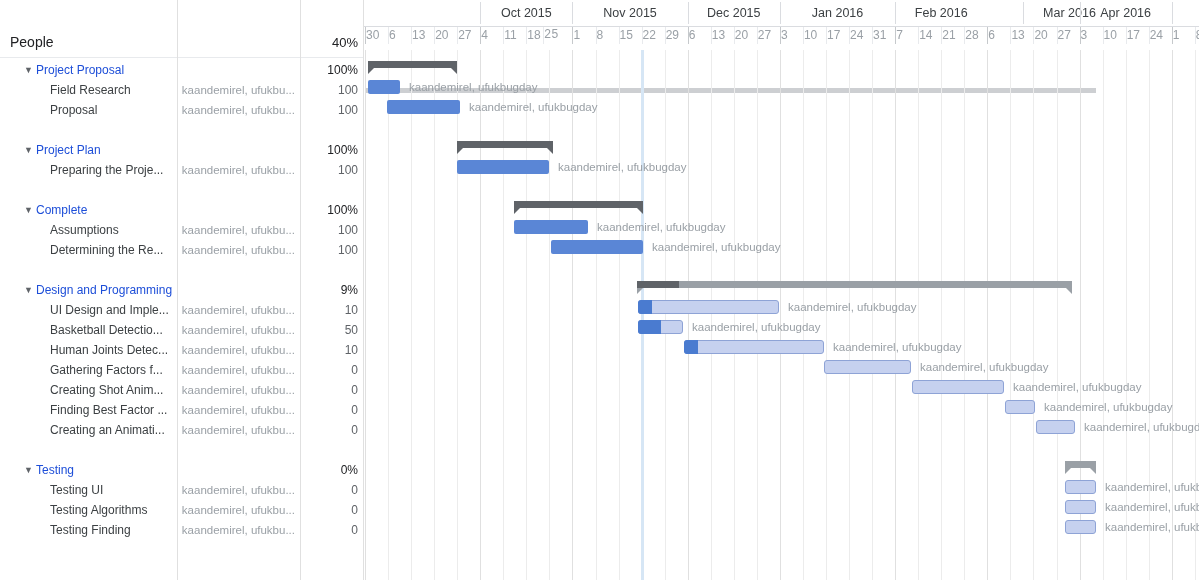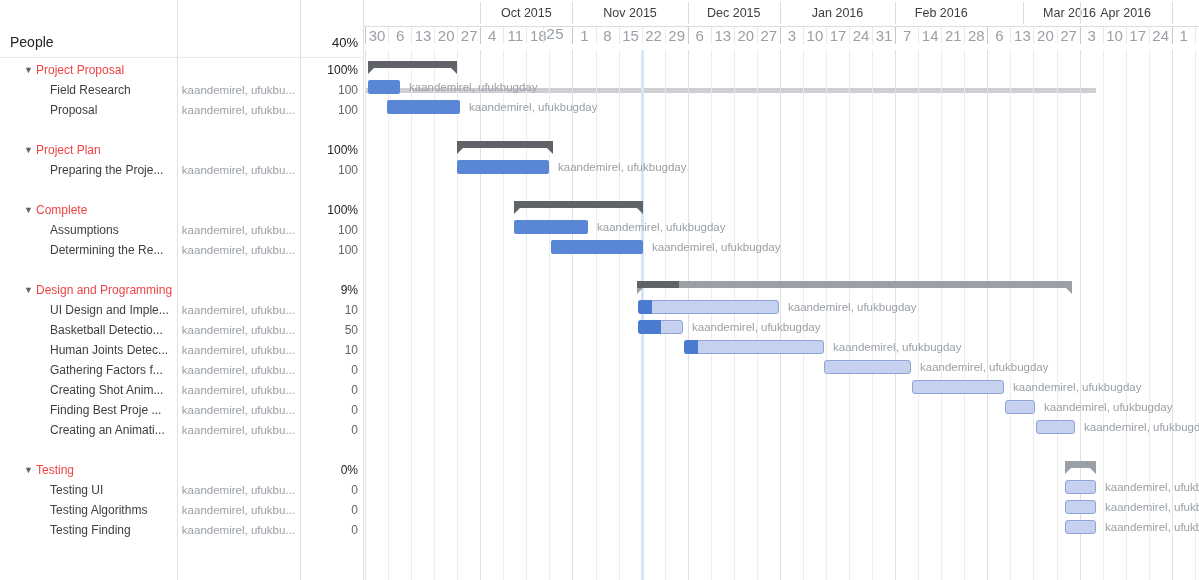--- a/index.html
+++ b/index.html
@@ -28,42 +28,42 @@
 
   #root-row{position:absolute;left:0;top:27px;width:364px;height:31px;}
   #root-row .rtitle{position:absolute;left:10px;top:0;height:31px;line-height:31px;
       font-size:14px;color:#202124;}
   #root-row .rpct{position:absolute;left:300px;width:58px;top:0;height:31px;line-height:31px;
       font-size:13px;color:#202124;text-align:right;font-weight:400;}
   #root-underline{position:absolute;left:0;top:57px;width:364px;height:1px;background:#e8eaed;}
 
   .grow{position:absolute;left:0;width:364px;height:20px;}
   .grow .gname{position:absolute;top:0;height:20px;line-height:20px;font-size:12px;}
-  .grow.group .gname{left:24px;color:#ef4444;font-weight:400;}
+  .grow.group .gname{left:24px;color:#1d4ed8;font-weight:400;}
   .grow.task  .gname{left:50px;color:#3c4043;}
   .grow .caret{position:absolute;left:24px;top:0;height:20px;line-height:20px;
       font-size:9px;color:#5f6368;}
   .grow.group .gname{left:36px;}
   .grow .gppl{position:absolute;left:177px;width:118px;top:0;height:20px;line-height:20px;
       font-size:11.5px;color:#9aa0a6;text-align:right;overflow:hidden;white-space:nowrap;}
   .grow .gpct{position:absolute;left:300px;width:58px;top:0;height:20px;line-height:20px;
       font-size:12px;text-align:right;color:#5f6368;}
   .grow.group .gpct{color:#202124;}
 
   
   #timeline{position:absolute;left:364px;top:0;width:835px;height:580px;overflow:hidden;background:#fff;}
   #tl-months{position:absolute;left:0;top:0;height:27px;width:100%;}
   .month{position:absolute;top:0;height:26px;line-height:26px;text-align:center;
       font-size:12.5px;color:#3c4043;}
   .month .msep{position:absolute;left:0;top:2px;bottom:2px;width:1px;background:#dadce0;}
   #tl-months-underline{position:absolute;left:0;top:26px;right:0;height:1px;background:#dadce0;}
 
   #tl-weeks{position:absolute;left:0;top:27px;height:17px;width:100%;}
-  .week{position:absolute;top:0;height:17px;line-height:17px;font-size:15px;color:#9aa0a6;
-      padding-left:1px;box-sizing:border-box;text-align:center;}
+  .week{position:absolute;top:0;height:17px;line-height:17px;font-size:12px;color:#9aa0a6;
+      padding-left:1px;box-sizing:border-box;}
   .week .wsep{position:absolute;left:0;top:0;bottom:0;width:1px;background:#e8eaed;}
   .week.mstart .wsep{background:#c6c9cc;}
 
   #hscroll-track{position:absolute;left:0;top:44px;right:0;height:6px;background:#fff;}
   #hscroll-thumb{position:absolute;top:44px;height:5px;background:#cdcfd2;border-radius:0;}
 
   #tl-body{position:absolute;left:0;top:50px;right:0;bottom:0;}
   .vline{position:absolute;top:0;bottom:0;width:1px;background:#ececec;}
   .vline.mline{background:#e0e0e0;}
   #today-line{position:absolute;top:0;bottom:0;width:3px;background:#d6e6f5;}
@@ -173,21 +173,21 @@
           <span class="gname">Gathering Factors f...</span>
           <span class="gppl">kaandemirel, ufukbu...</span>
           <span class="gpct">0</span>
         </div>
         <div class="grow task" style="top: 380px;">
           <span class="gname">Creating Shot Anim...</span>
           <span class="gppl">kaandemirel, ufukbu...</span>
           <span class="gpct">0</span>
         </div>
         <div class="grow task" style="top: 400px;">
-          <span class="gname">Finding Best Proje ...</span>
+          <span class="gname">Finding Best Factor ...</span>
           <span class="gppl">kaandemirel, ufukbu...</span>
           <span class="gpct">0</span>
         </div>
         <div class="grow task" style="top: 420px;">
           <span class="gname">Creating an Animati...</span>
           <span class="gppl">kaandemirel, ufukbu...</span>
           <span class="gpct">0</span>
         </div>
         <div class="grow spacer" style="top: 440px;"></div>
         <div class="grow group" style="top: 460px;">

